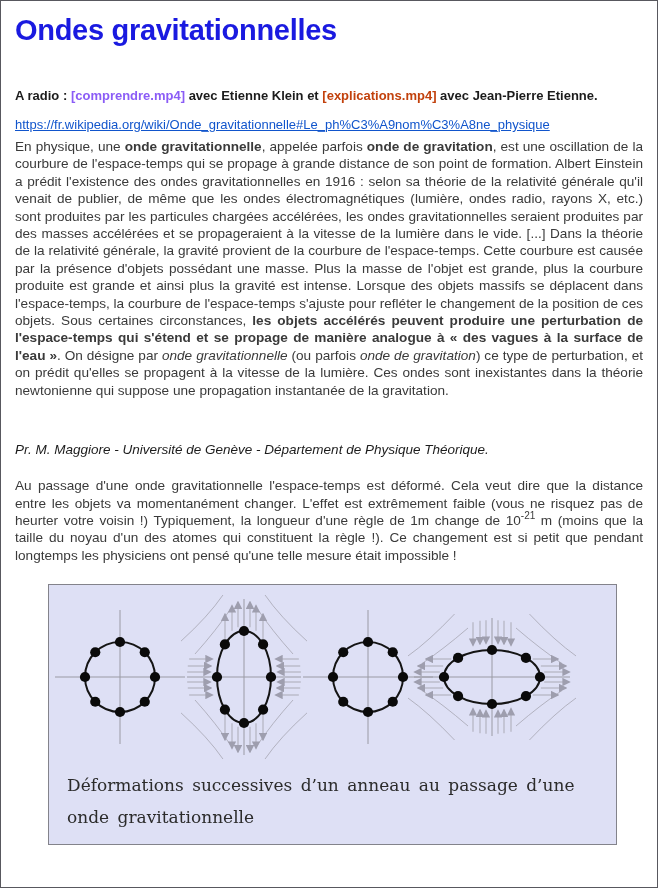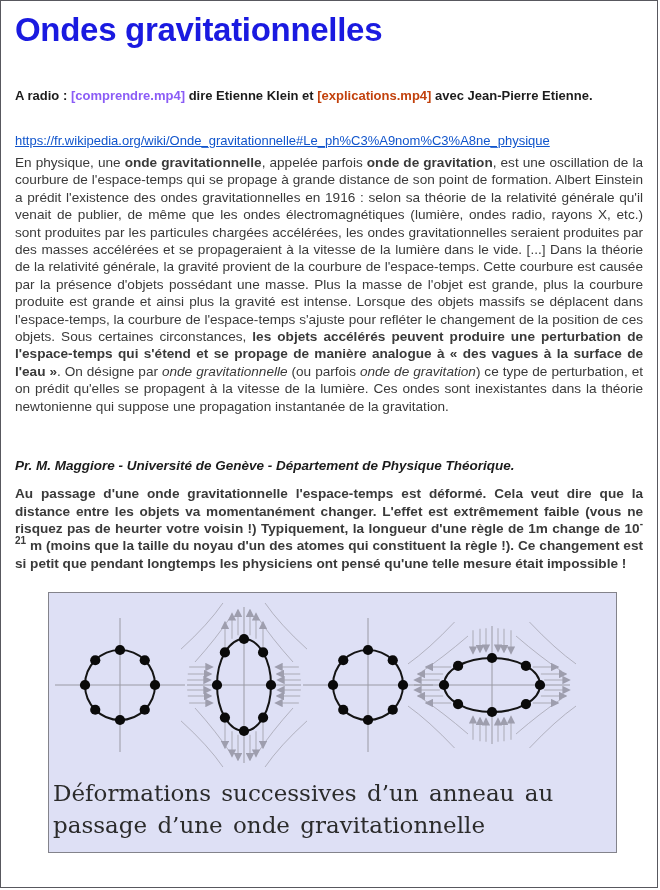--- a/index.html
+++ b/index.html
@@ -1,45 +1,45 @@
 <!DOCTYPE html>
 <html><head>
 <meta charset="utf-8">
 <style>
   html,body{margin:0;padding:0;background:#fff;}
   body{font-family:"Liberation Sans",sans-serif;}
   .page{position:relative;width:658px;height:888px;box-sizing:border-box;
         border:1px solid #58585e;background:#fff;padding:8px 14px;overflow:hidden;}
-  h1.title{margin:4px 0 0;font-size:33px;line-height:34px;font-weight:700;letter-spacing:-0.3px;}
+  h1.title{margin:4px 0 0;font-size:29px;line-height:34px;font-weight:700;letter-spacing:-0.3px;}
   .videos{margin:40px 0 0;font-size:13px;line-height:17px;color:#1c1c1c;font-weight:700;white-space:nowrap;}
   .videos a{text-decoration:none;cursor:pointer;font-weight:700;}
-  .urlline{margin:28px 0 0;font-size:13px;line-height:17px;}
+  .urlline{margin:12px 0 0;font-size:13px;line-height:17px;}
   .urlline a{text-decoration:underline;cursor:pointer;word-break:break-all;}
   p.body{font-size:13.6px;line-height:17.4px;color:#3a3a3a;text-align:justify;}
   .p-intro{margin:5px 0 0;}
-  .prof{margin:42px 0 0;font-size:13.5px;line-height:17px;font-weight:700;font-style:italic;color:#1c1c1c;}
-  .p-mag{margin:11px 0 0;font-weight:bold;}
+  .prof{margin:42px 0 0;font-size:13.5px;line-height:17px;font-weight:400;font-style:italic;color:#1c1c1c;}
+  .p-mag{margin:19px 0 0;}
   p.body sup{font-size:10px;line-height:0;vertical-align:super;}
   .figure{margin:20px 0 0 33px;width:569px;height:261px;box-sizing:border-box;
           border:1px solid #83838b;}
   .figure svg{display:block;}
-  .caption{font-family:"DejaVu Serif",serif;font-size:23px;line-height:32px;color:#2b2b2b;
-           padding-left:4px;max-width:545px;word-spacing:3px;}
+  .caption{font-family:"DejaVu Serif",serif;font-size:17px;line-height:32px;color:#2b2b2b;
+           padding-left:18px;max-width:545px;word-spacing:3px;}
 </style>
 </head>
 <body>
 
 <div class="page">
 
   <h1 class="title" style="color: rgb(26, 26, 224);">Ondes gravitationnelles</h1>
 
   <p class="videos">
     <span>A radio :</span>
     <a style="color: #8b5cf6;">[comprendre.mp4]</a>
-    <span>dire Etienne Klein et</span>
+    <span>avec Etienne Klein et</span>
     <a style="color: #c2410c;">[explications.mp4]</a>
     <span>avec Jean-Pierre Etienne.</span>
   </p>
 
   <p class="urlline">
     <a style="color: rgb(17, 85, 204);">https://fr.wikipedia.org/wiki/Onde_gravitationnelle#Le_ph%C3%A9nom%C3%A8ne_physique</a>
   </p>
 
   <p class="body p-intro"><span>En physique, une </span><span style="font-weight: 700;">onde gravitationnelle</span><span>, appelée parfois </span><span style="font-weight: 700;">onde de gravitation</span><span>, est une oscillation de la courbure de l'espace-temps qui se propage à grande distance de son point de formation. Albert Einstein a prédit l'existence des ondes gravitationnelles en 1916 : selon sa théorie de la relativité générale qu'il venait de publier, de même que les ondes électromagnétiques (lumière, ondes radio, rayons X, etc.) sont produites par les particules chargées accélérées, les ondes gravitationnelles seraient produites par des masses accélérées et se propageraient à la vitesse de la lumière dans le vide. [...] Dans la théorie de la relativité générale, la gravité provient de la courbure de l'espace-temps. Cette courbure est causée par la présence d'objets possédant une masse. Plus la masse de l'objet est grande, plus la courbure produite est grande et ainsi plus la gravité est intense. Lorsque des objets massifs se déplacent dans l'espace-temps, la courbure de l'espace-temps s'ajuste pour refléter le changement de la position de ces objets. Sous certaines circonstances, </span><span style="font-weight: 700;">les objets accélérés peuvent produire une perturbation de l'espace-temps qui s'étend et se propage de manière analogue à « des vagues à la surface de l'eau »</span><span>. On désigne par </span><span style="font-style: italic;">onde gravitationnelle</span><span> (ou parfois </span><span style="font-style: italic;">onde de gravitation</span><span>) ce type de perturbation, et on prédit qu'elles se propagent à la vitesse de la lumière. Ces ondes sont inexistantes dans la théorie newtonienne qui suppose une propagation instantanée de la gravitation.</span></p>
 

